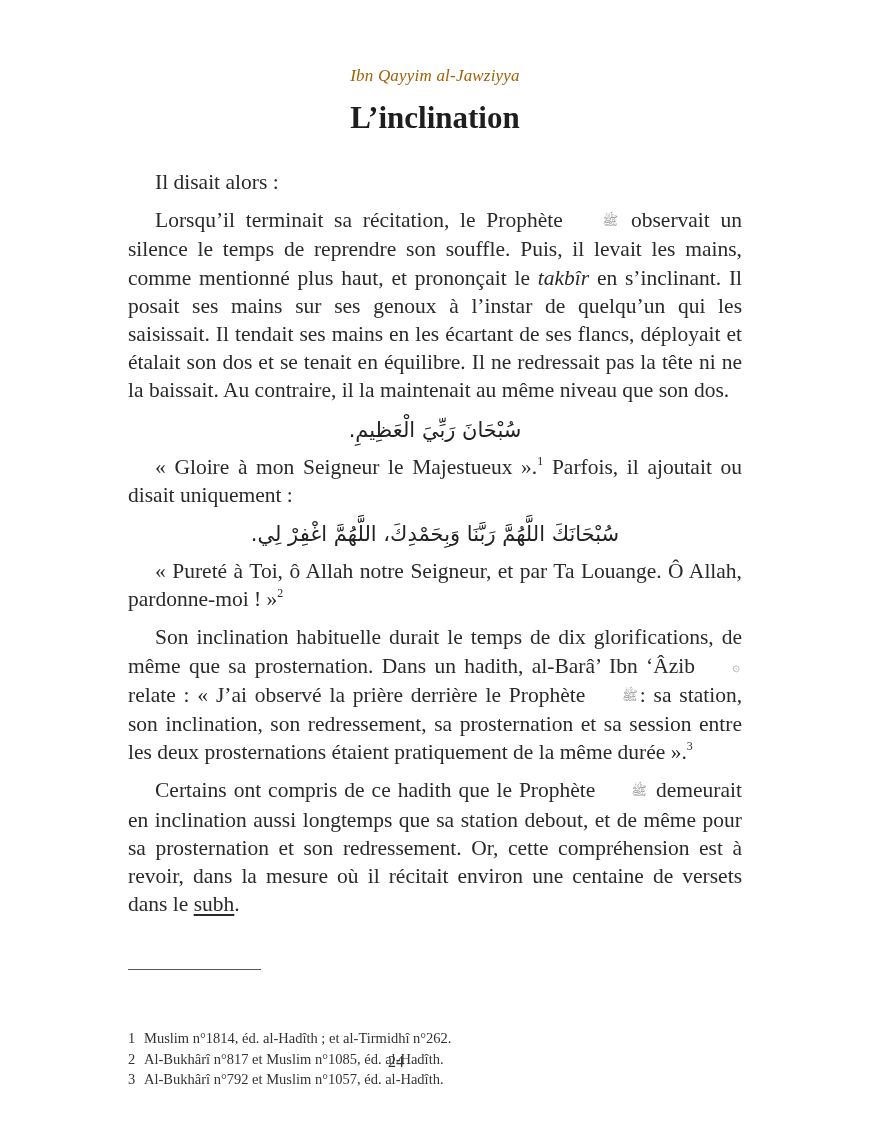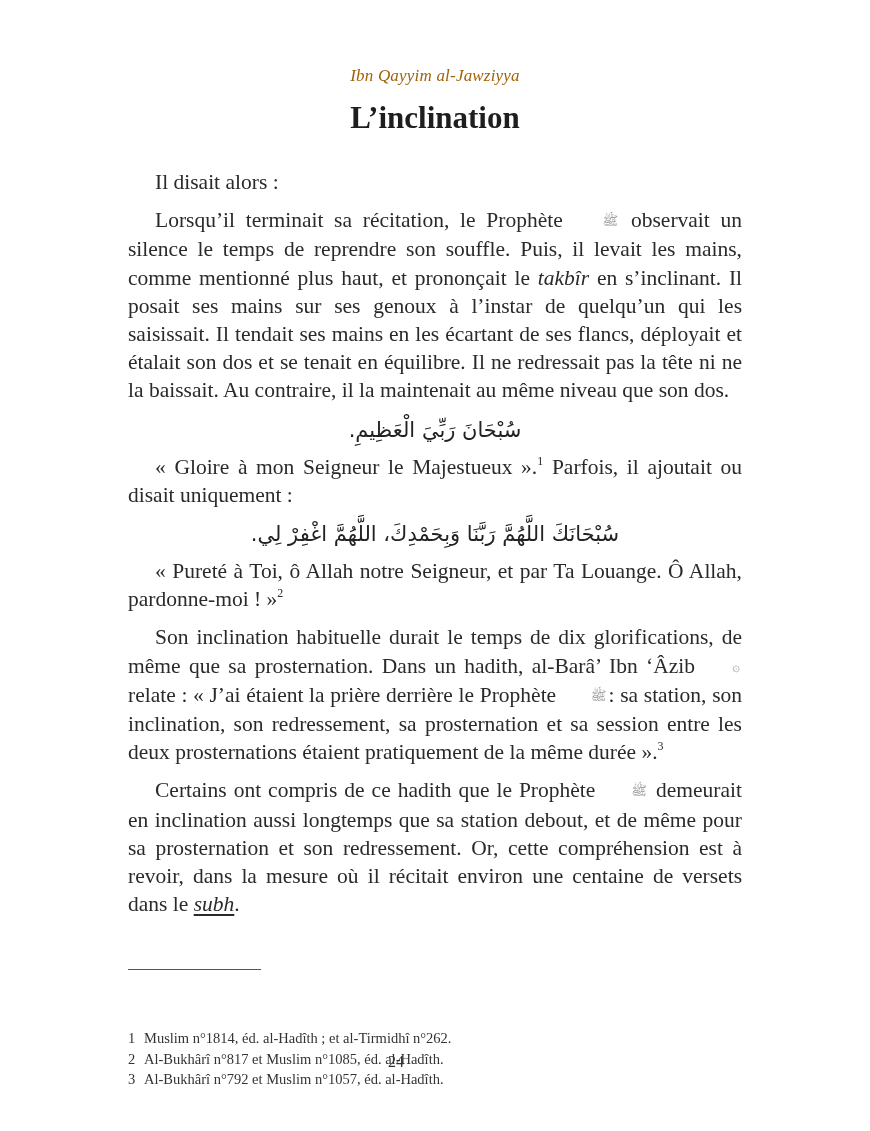--- a/index.html
+++ b/index.html
@@ -38,21 +38,21 @@
     .footnotes {
       position: absolute; top: 1028px; left: 128px; width: 614px;
       font-size: 14.5px; line-height: 20.5px; color: #333;
     }
     .footnote { margin: 0; }
     .fn-num { display: inline-block; width: 16px; }
     .page-number {
       position: absolute; top: 1053px; left: 0; width: 792px; text-align: center;
       font-size: 16px; color: #333;
     }
-    .term-underlined { font-style: italic; text-decoration: underline; text-underline-offset: 3px; }
+    .term-underlined { text-decoration: underline; text-underline-offset: 3px; }
   </style>
 </head>
 <body>
 
 <div class="running-head">Ibn Qayyim al-Jawziyya</div>
 <h1 class="chapter-title">L’inclination</h1>
 
 <div class="body-text">
   <p class="para">Il disait alors :</p>
   <p class="para">
@@ -66,21 +66,21 @@
   <p class="para">
     <span>« Gloire à mon Seigneur le Majestueux ».</span><sup>1</sup><span> Parfois, il ajoutait ou disait uniquement :</span>
   </p>
   <div class="arabic">سُبْحَانَكَ اللَّهُمَّ رَبَّنَا وَبِحَمْدِكَ، اللَّهُمَّ اغْفِرْ لِي.</div>
   <p class="para">
     <span>« Pureté à Toi, ô Allah notre Seigneur, et par Ta Louange. Ô Allah, pardonne-moi ! »</span><sup>2</sup>
   </p>
   <p class="para">
     <span>Son inclination habituelle durait le temps de dix glorifications, de même que sa prosternation. Dans un hadith, al-Barâ’ Ibn ‘Âzib</span>
     <span class="honorific">۞</span>
-    <span>relate : « J’ai étaient la prière derrière le Prophète</span>
+    <span>relate : « J’ai observé la prière derrière le Prophète</span>
     <span class="honorific">ﷺ</span><span>: sa station, son inclination, son redressement, sa prosternation et sa session entre les deux prosternations étaient pratiquement de la même durée ».</span><sup>3</sup>
   </p>
   <p class="para last">
     <span>Certains ont compris de ce hadith que le Prophète</span>
     <span class="honorific">ﷺ</span>
     <span>demeurait en inclination aussi longtemps que sa station debout, et de même pour sa prosternation et son redressement. Or, cette compréhension est à revoir, dans la mesure où il récitait environ une centaine de versets dans le</span>
     <span class="term-underlined">subh</span><span>.</span>
   </p>
 </div>
 

